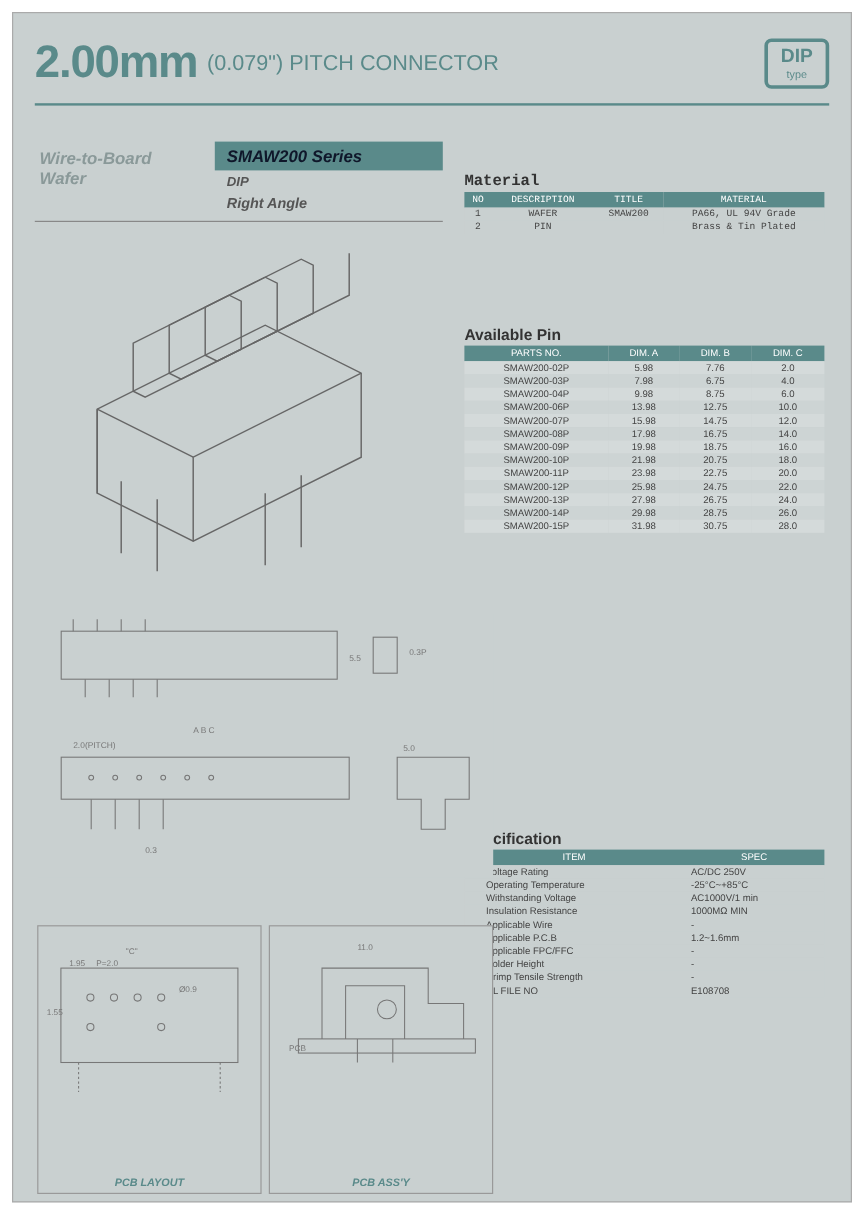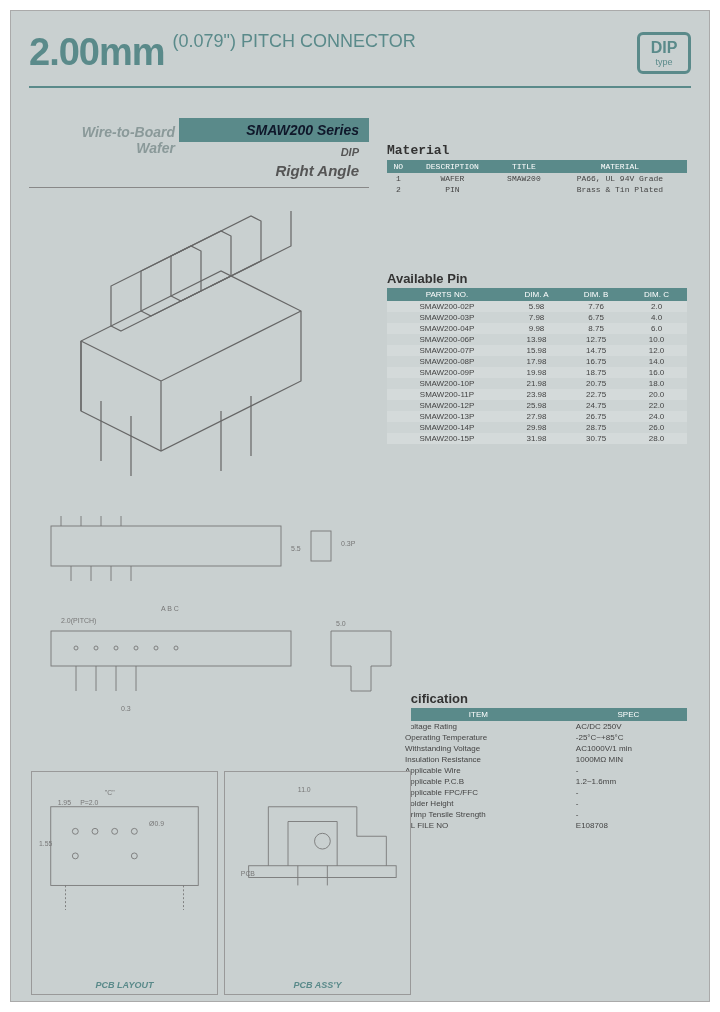--- a/index.html
+++ b/index.html
@@ -17,57 +17,57 @@
     border: 1px solid #aaa;
     padding: 20px 18px;
     position: relative;
   }
   .header-row {
     display: flex;
     align-items: center;
     justify-content: space-between;
     padding-bottom: 8px;
   }
-  .title-block { display: flex; align-items: flex-start; gap: 8px; }
+  .title-block { display: flex; align-items: center; gap: 8px; }
   .title-mm { font-size: 38px; font-weight: 900; color: #5a8a8a; letter-spacing: -1px; }
   .title-sub { font-size: 18px; color: #5a8a8a; font-weight: 400; }
   .dip-badge {
     width: 54px; height: 42px;
     border: 3px solid #5a8a8a;
     border-radius: 6px;
     display: flex; flex-direction: column;
     align-items: center; justify-content: center;
     color: #5a8a8a;
   }
   .dip-badge .big { font-size: 16px; font-weight: 700; }
   .dip-badge .small { font-size: 9px; }
   .hr-top { border: none; border-top: 2px solid #5a8a8a; margin-top: 4px; }
 
   .series-row {
-    display: flex; margin-top: 30px; gap: 0; text-align: right;
+    display: flex; margin-top: 30px; gap: 0;
   }
   .series-left {
     width: 150px;
     padding: 6px 4px;
   }
   .wtb {
     font-style: italic; color: #8a9999; font-size: 14px; line-height: 16px; font-weight: 600;
   }
   .series-mid {
     flex: 0 0 190px;
   }
   .series-banner {
     background: #5a8a8a; color: #0f172a; font-style: italic;
     font-size: 14px; font-weight: 600; padding: 4px 10px;
   }
   .series-sub {
     padding: 4px 10px; font-style: italic; font-size: 11px; color: #555; font-weight: 700;
   }
   .series-sub2 {
-    padding: 0 10px 4px; font-style: italic; font-size: 15px; color: #555; font-weight: 600;
+    padding: 0 10px 4px; font-style: italic; font-size: 12px; color: #555; font-weight: 600;
   }
   .series-underline { border-top: 1px solid #888; margin-top: 4px; width: 340px; }
 
   .mat-block { position: absolute; right: 22px; top: 132px; width: 300px; font-family: Liberation Mono, monospace; }
   .sect-title { font-weight: 700; font-size: 13px; color: #333; margin-bottom: 2px; }
   .tbl { width: 100%; border-collapse: collapse; font-size: 8px; }
   .tbl th { background: #5a8a8a; color: #fff; padding: 2px 3px; text-align: center; font-weight: 400; }
   .tbl td { padding: 1px 3px; text-align: center; color: #444; background: #c9d0d0; }
 
   .avail-block { position: absolute; right: 22px; top: 260px; width: 300px; }

